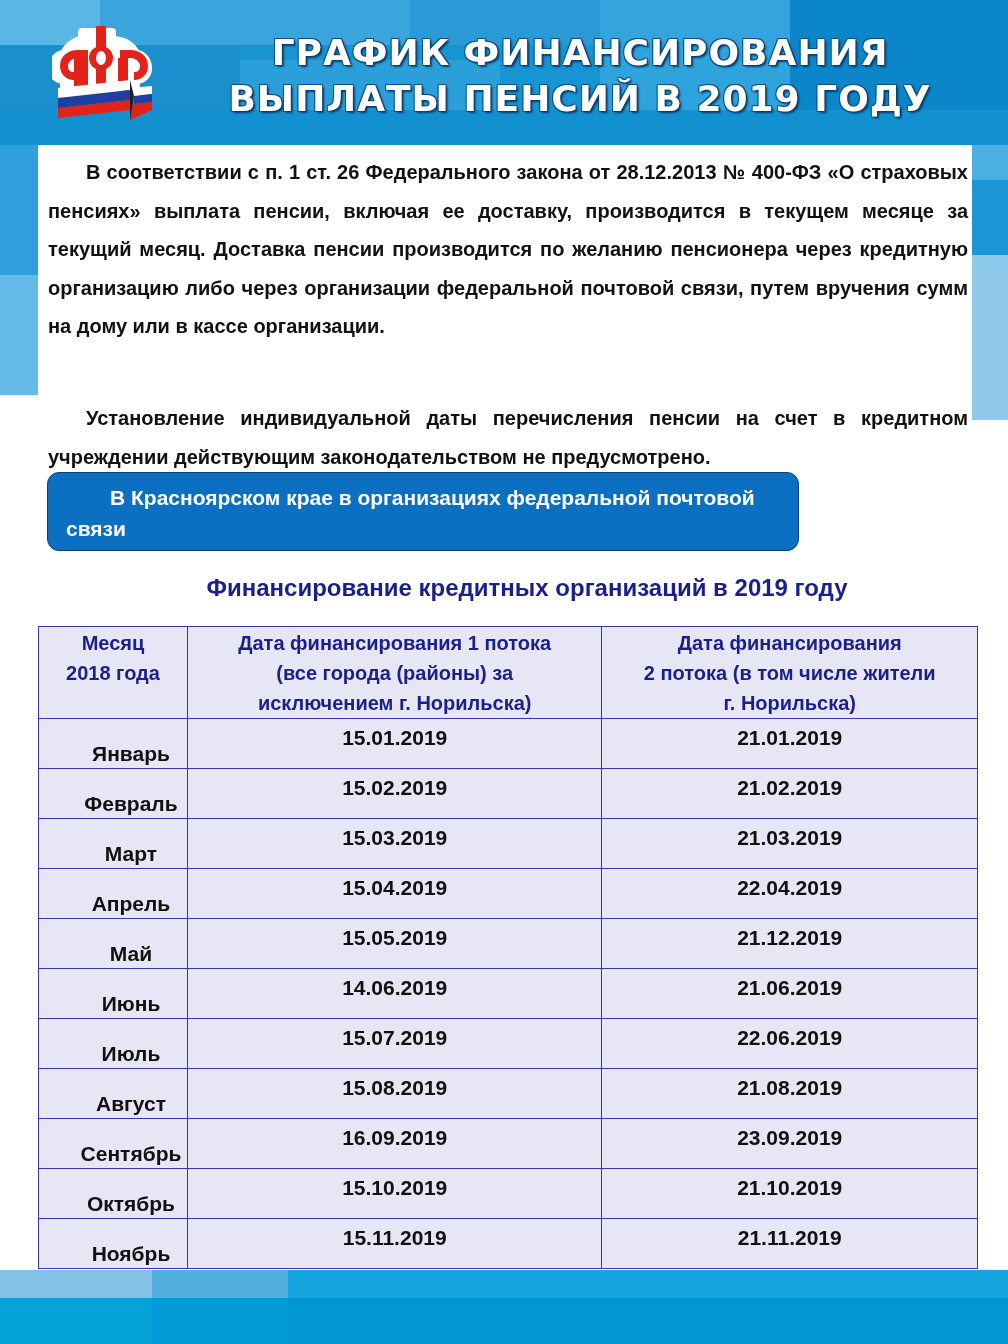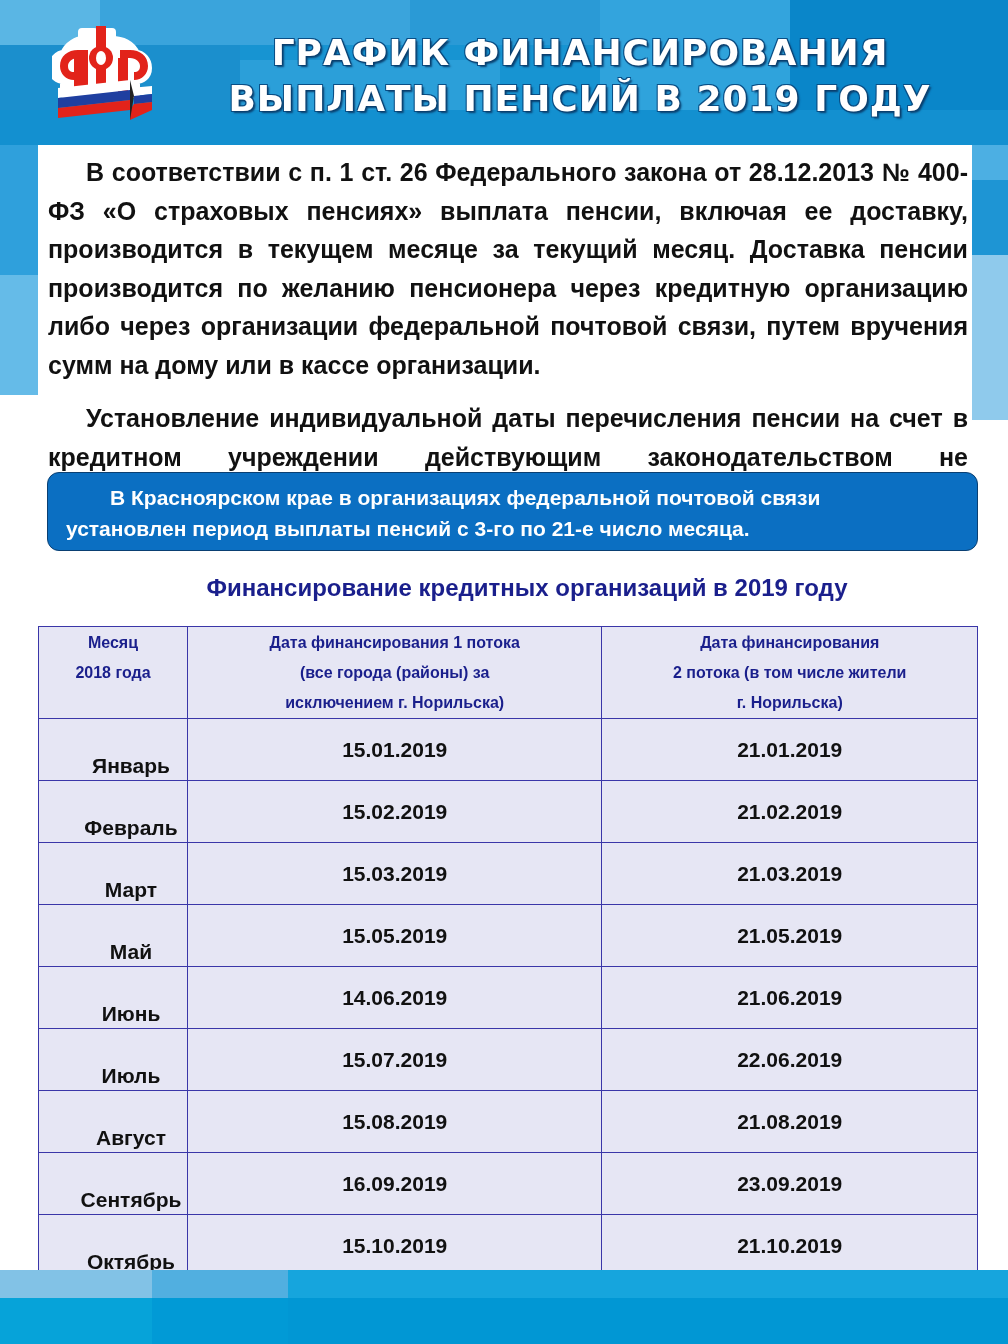--- a/index.html
+++ b/index.html
@@ -40,30 +40,30 @@
     .strip-right .s2 { position: absolute; left: 0; top: 0; width: 36px; height: 35px; background: #4cafe3; }
     .strip-right .s3 { position: absolute; left: 0; top: 110px; width: 36px; height: 165px; background: #8fcaec; }
 
     
     .panel {
       position: absolute; left: 38px; top: 145px; width: 934px; height: 320px; background: #ffffff;
     }
     .para {
       position: absolute; left: 10px; width: 920px; margin: 0;
       font-family: "Liberation Sans", sans-serif; font-weight: bold;
-      font-size: 25px; line-height: 38.5px; color: #111111;
+      font-size: 20px; line-height: 38.5px; color: #111111;
       text-align: justify; text-align-last: left;
     }
     .para .indent { display: inline-block; width: 38px; }
     .p1 { top: 8px; }
     .p2 { top: 240px; margin-top: 14px; }
 
     
     .notice {
-      position: absolute; left: 47px; top: 472px; width: 931px; height: 79px;
+      position: absolute; left: 47px; top: 472px; width: 752px; height: 79px;
       background: #0b6fc2; border: 1px solid #0a3f72; border-radius: 12px;
       box-sizing: border-box; color: #ffffff;
       font-family: "Liberation Sans", sans-serif; font-weight: bold;
       font-size: 21px; line-height: 31px; padding: 9px 0 0 18px;
     }
     .notice .indent { display: inline-block; width: 44px; }
 
     .section-title {
       position: absolute; left: 0; top: 574px; width: 1054px; text-align: center;
       color: #1a1f8c; font-weight: bold; font-size: 24px;
@@ -71,26 +71,26 @@
     }
 
     
     table.sched {
       position: absolute; left: 38px; top: 626px; width: 940px;
       border-collapse: collapse; background: #e6e6f4;
       font-family: "Liberation Sans", sans-serif; font-weight: bold;
     }
     table.sched th, table.sched td { border: 1px solid #3a36a8; padding: 0; }
     table.sched th {
-      color: #1a1f8c; font-size: 16px; line-height: 30px; height: 90px;
+      color: #1a1f8c; font-size: 20px; line-height: 30px; height: 90px;
       vertical-align: top; text-align: center; padding-top: 1px;
     }
     table.sched td { height: 42px; font-size: 21px; color: #111; text-align: center; }
     table.sched td.month { vertical-align: bottom; padding-bottom: 2px; padding-left: 36px; }
-    table.sched td.date { vertical-align: top; padding-top: 19px; }
+    table.sched td.date { vertical-align: top; padding-top: 7px; }
     col.c1 { width: 149px; } col.c2 { width: 415px; } col.c3 { width: 376px; }
 
     
     .footer { position: absolute; left: 0; top: 1270px; width: 1008px; height: 74px; background: #0199d6; }
     .footer div { position: absolute; }
     .f1 { left: 0; top: 0; width: 152px; height: 28px; background: #82c2e6; }
     .f2 { left: 152px; top: 0; width: 136px; height: 28px; background: #51afe0; }
     .f3 { left: 288px; top: 0; width: 720px; height: 28px; background: #16a5dd; }
     .f4 { left: 0; top: 28px; width: 152px; height: 46px; background: #06a3d9; }
     .f5 { left: 152px; top: 28px; width: 136px; height: 46px; background: #019ad6; }
@@ -195,23 +195,28 @@
         <td class="month">Февраль</td>
         <td class="date">15.02.2019</td>
         <td class="date">21.02.2019</td>
       </tr>
     <tr>
         <td class="month">Март</td>
         <td class="date">15.03.2019</td>
         <td class="date">21.03.2019</td>
       </tr>
     <tr>
+        <td class="month">Апрель</td>
+        <td class="date">15.04.2019</td>
+        <td class="date">22.04.2019</td>
+      </tr>
+    <tr>
         <td class="month">Май</td>
         <td class="date">15.05.2019</td>
-        <td class="date">21.05.2019</td>
+        <td class="date">21.12.2019</td>
       </tr>
     <tr>
         <td class="month">Июнь</td>
         <td class="date">14.06.2019</td>
         <td class="date">21.06.2019</td>
       </tr>
     <tr>
         <td class="month">Июль</td>
         <td class="date">15.07.2019</td>
         <td class="date">22.06.2019</td>

